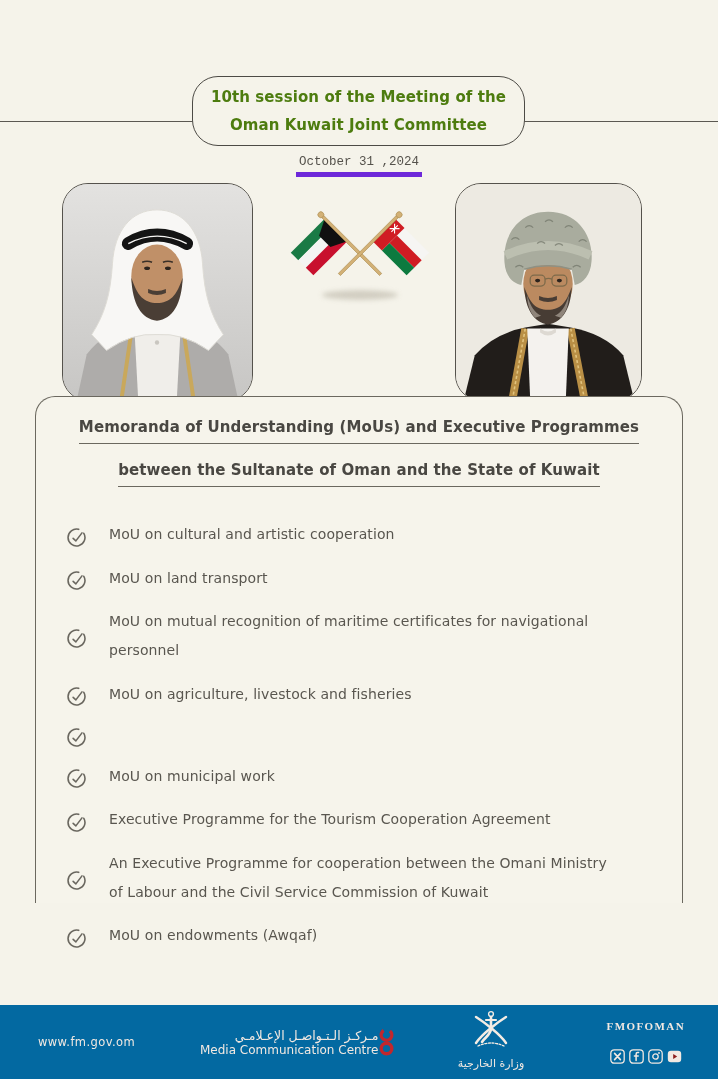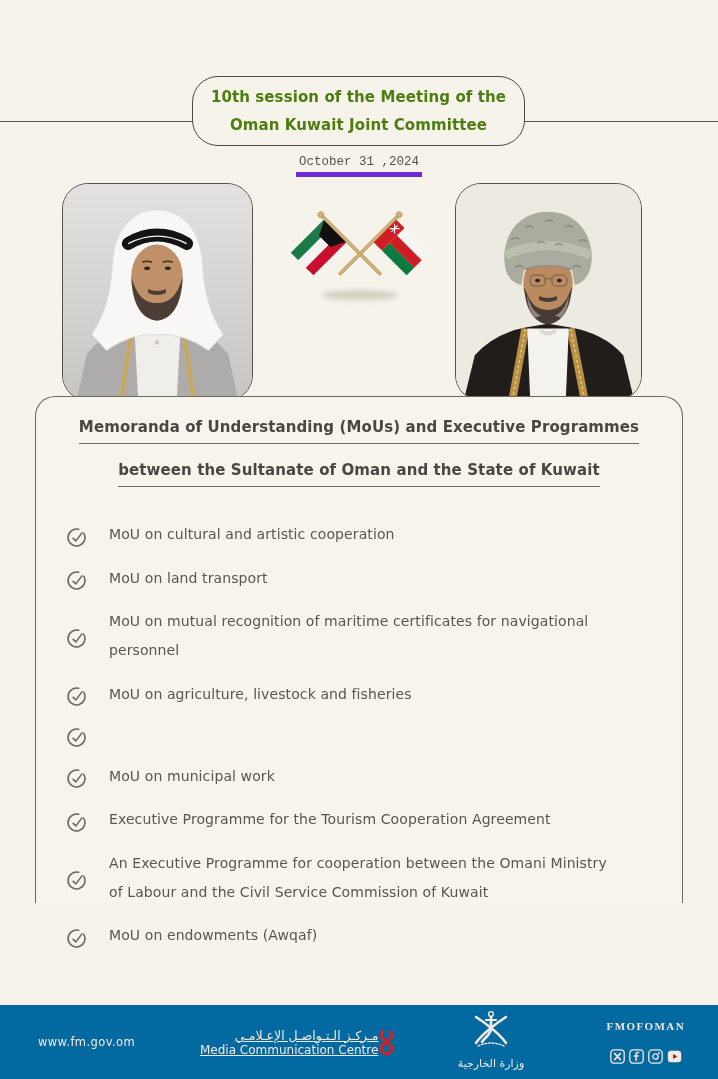--- a/index.html
+++ b/index.html
@@ -68,21 +68,21 @@
   .footer {
     position:absolute; left:0; right:0; bottom:0; height:74px;
     background:#0369a1; color:#f2e9e2; z-index:4;
   }
   .f-web {
     position:absolute; left:38px; top:50%; transform:translateY(-50%);
     font-size:11.5px; letter-spacing:0.4px;
   }
   .f-mcc {
     position:absolute; left:200px; top:50%; transform:translateY(-50%);
-    display:flex; align-items:center; text-decoration:underline;
+    display:flex; align-items:center; 
   }
   .f-mcc .mcc-text { text-align:right; }
   .f-mcc .mcc-ar { font-size:12.5px; line-height:15px; }
   .f-mcc .mcc-en { font-size:12px; line-height:14px; }
   .f-emblem {
     position:absolute; left:445px; top:5px; width:92px; text-align:center;
   }
   .f-emblem .min-ar { font-size:11px; margin-top:1px; }
   .f-social {
     position:absolute; right:33px; top:50%; transform:translateY(-50%); text-align:center;

